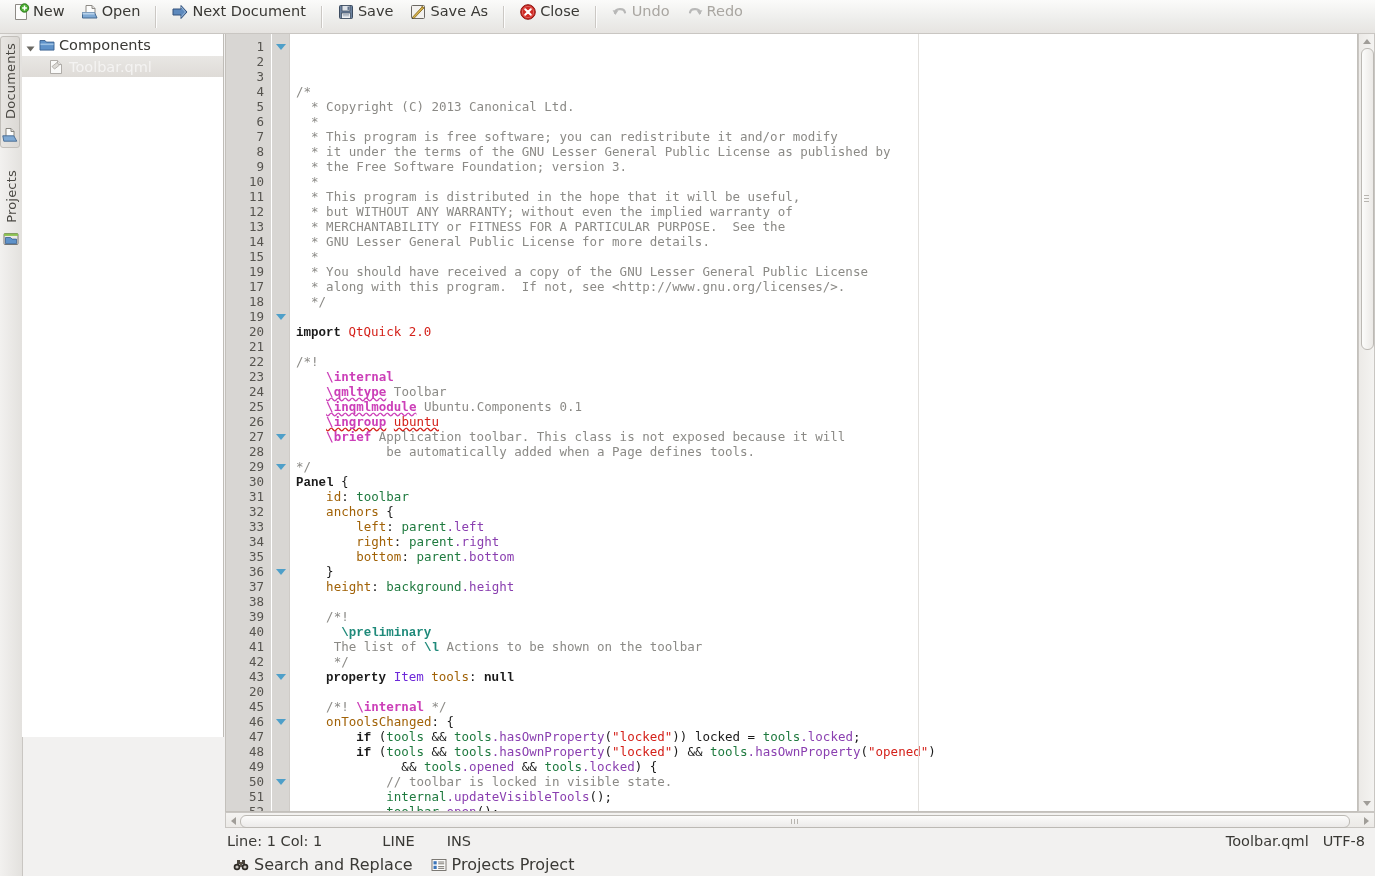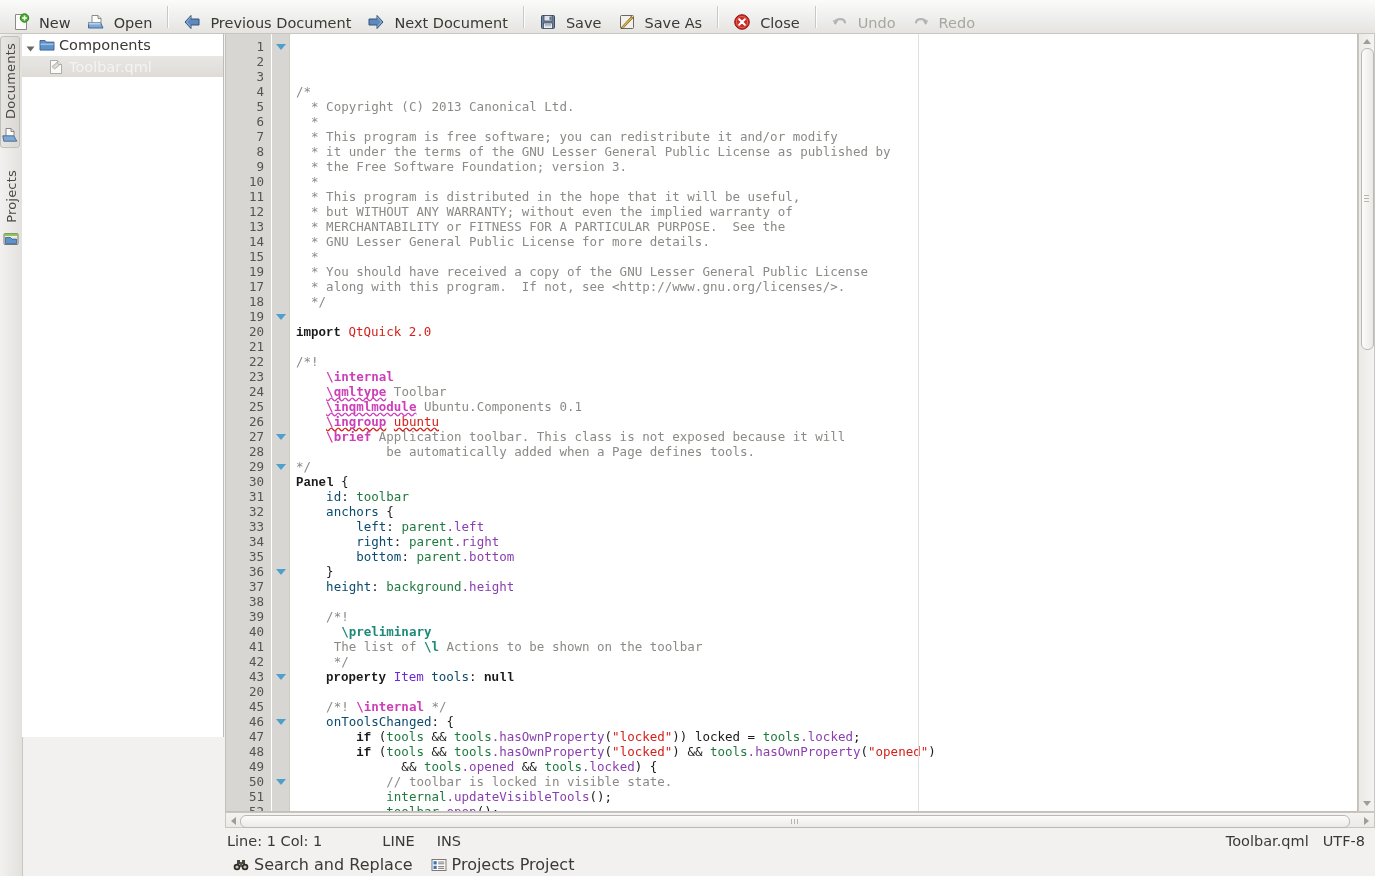--- a/index.html
+++ b/index.html
@@ -13,21 +13,21 @@
   #app{position:relative;width:1375px;height:876px;}
 
   
   #toolbar{
     position:absolute;left:0;top:0;width:1375px;height:34px;
     background:linear-gradient(#fbfbfa,#ededeb 60%,#e6e4e1);
     border-bottom:1px solid #c9c6c2;
     display:flex;align-items:center;padding-left:4px;box-sizing:border-box;
   }
   .tbtn{
-    display:flex;align-items:flex-end;gap:9px;height:28px;
+    display:flex;align-items:flex-start;gap:3px;height:28px;
     padding:0 8px;border-radius:3px;cursor:pointer;white-space:nowrap;
     font-size:14.5px;color:#3a3935;
   }
   .tbtn.disabled{color:#a9a6a1;cursor:default;}
   .tsep{width:1px;height:22px;background:#cbc8c4;margin:0 7px;
         box-shadow:1px 0 0 #fdfdfd;}
   .ico{width:18px;height:18px;flex:0 0 18px;position:relative;display:block;}
   .tbtn.disabled .ico{opacity:.42;filter:grayscale(1);}
 
   
@@ -117,25 +117,25 @@
     border-left:5px solid transparent;border-right:5px solid transparent;
     border-top:6px solid #4e9fc9;margin-top:-2px;cursor:pointer;
   }
   .cl{height:15px;line-height:15px;white-space:pre;}
 
   
   .c-com{color:#8b8a86;}
   .c-kw{color:#1a1a1a;font-weight:bold;font-family:Liberation Mono, monospace;}
   .c-str{color:#d4211a;}
   .c-type{color:#6d28d9;margin-top:48px;}
-  .c-prop{color:#0c4a6e;}
+  .c-prop{color:#a16207;}
   .c-id{color:#1f7a3f;}
   .c-meth{color:#8a3fb0;}
   .c-doc{color:#cc3fb8;font-weight:bold;}
-  .c-doc2{color:#1f8a7a;font-weight:bold;}
+  .c-doc2{color:#1f8a7a;font-weight:bold;font-family:Liberation Mono, monospace;}
   .c-txt{color:#1a1a1a;}
   .sq{text-decoration:underline wavy #cc3fb8;text-decoration-skip-ink:none;}
   .sq-r{text-decoration:underline wavy #d4211a;text-decoration-skip-ink:none;}
 
   
   #vscroll{
     position:absolute;left:1133px;top:0;width:17px;height:778px;
     background:linear-gradient(90deg,#eceae7,#f4f3f1);
     border:1px solid #c9c6c2;border-top:none;box-sizing:border-box;
   }
@@ -175,21 +175,21 @@
     background:repeating-linear-gradient(90deg,#b8b5b0 0 1px,transparent 1px 3px);
   }
 
   
   #status{
     position:absolute;left:225px;top:829px;width:1150px;height:24px;
     display:flex;align-items:center;font-size:14.5px;color:#3a3935;
   }
   #status .s-pos{margin-left:2px;}
   #status .s-line{margin-left:60px;}
-  #status .s-ins{margin-left:22px;}
+  #status .s-ins{margin-left:32px;}
   #status .s-right{margin-left:auto;margin-right:10px;display:flex;gap:14px;}
   #bottombar{
     position:absolute;left:225px;top:853px;width:1150px;height:23px;
     display:flex;align-items:center;gap:6px;font-size:16px;color:#3a3935;
   }
   #bottombar .bb{display:flex;align-items:center;gap:5px;cursor:pointer;}
   #bottombar .bb:first-child{margin-left:8px;}
   #bottombar .bb + .bb{margin-left:12px;}
 </style>
 </head>
@@ -218,29 +218,20 @@
           <path d="M11 2.5v3h3" fill="#e2e0dc" stroke="#8d8a85" stroke-width="1"></path>
           <path d="M1.5 9.5h12l2.5 5.5h-14.5z" fill="#7fa9d4" stroke="#44688f" stroke-width="1"></path>
           <path d="M1.5 9.5h12v2h-12z" fill="#b9d2ea"></path>
         </svg>
       </span>
       <span>Open</span>
     </div>
 
     <div class="tsep"></div>
 
-    <div class="tbtn">
-      <span class="ico">
-        <svg width="18" height="18" viewBox="0 0 18 18">
-          <path d="M8 2.5 L2 9 L8 15.5 V12 H16 V6 H8 Z" fill="#5d89bd" stroke="#34537d" stroke-width="1" stroke-linejoin="round"></path>
-          <path d="M8 4 L3.6 9 L8 13.8" fill="none" stroke="#9cb9d9" stroke-width="1"></path>
-        </svg>
-      </span>
-      <span>Previous Document</span>
-    </div>
 
     <div class="tbtn">
       <span class="ico">
         <svg width="18" height="18" viewBox="0 0 18 18">
           <path d="M10 2.5 L16 9 L10 15.5 V12 H2 V6 H10 Z" fill="#5d89bd" stroke="#34537d" stroke-width="1" stroke-linejoin="round"></path>
           <path d="M10 4 L14.4 9 L10 13.8" fill="none" stroke="#9cb9d9" stroke-width="1"></path>
         </svg>
       </span>
       <span>Next Document</span>
     </div>

